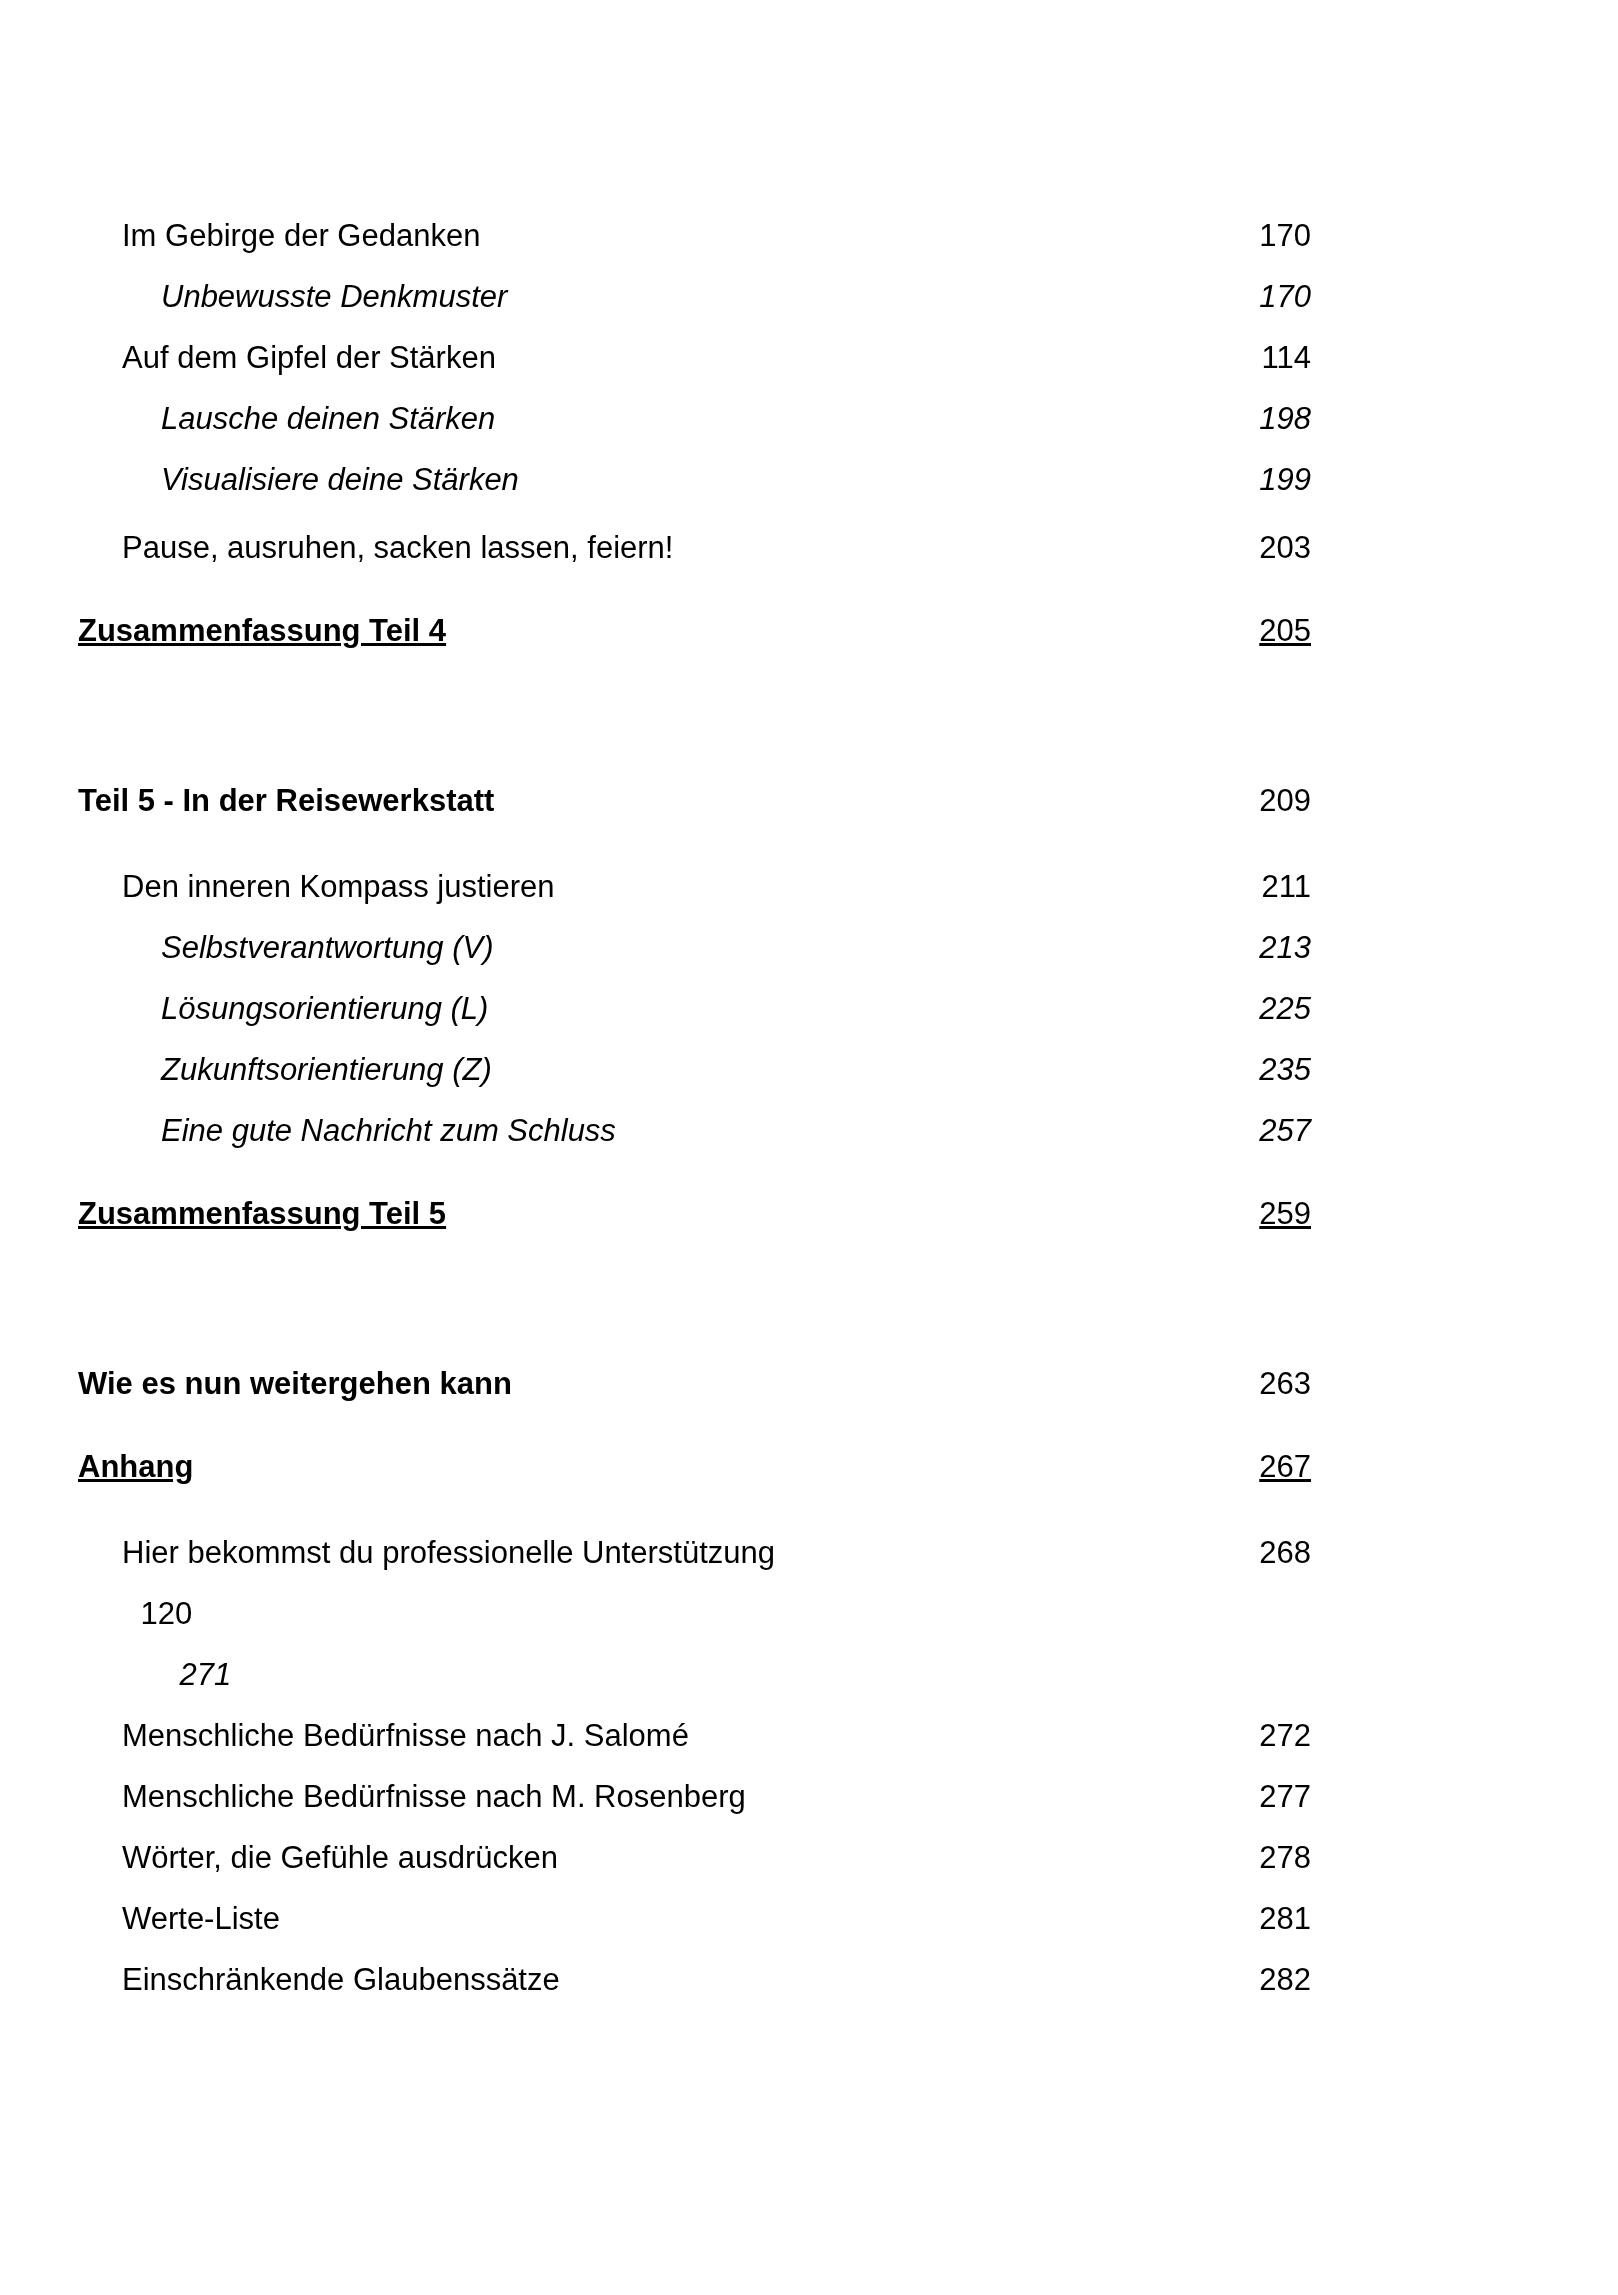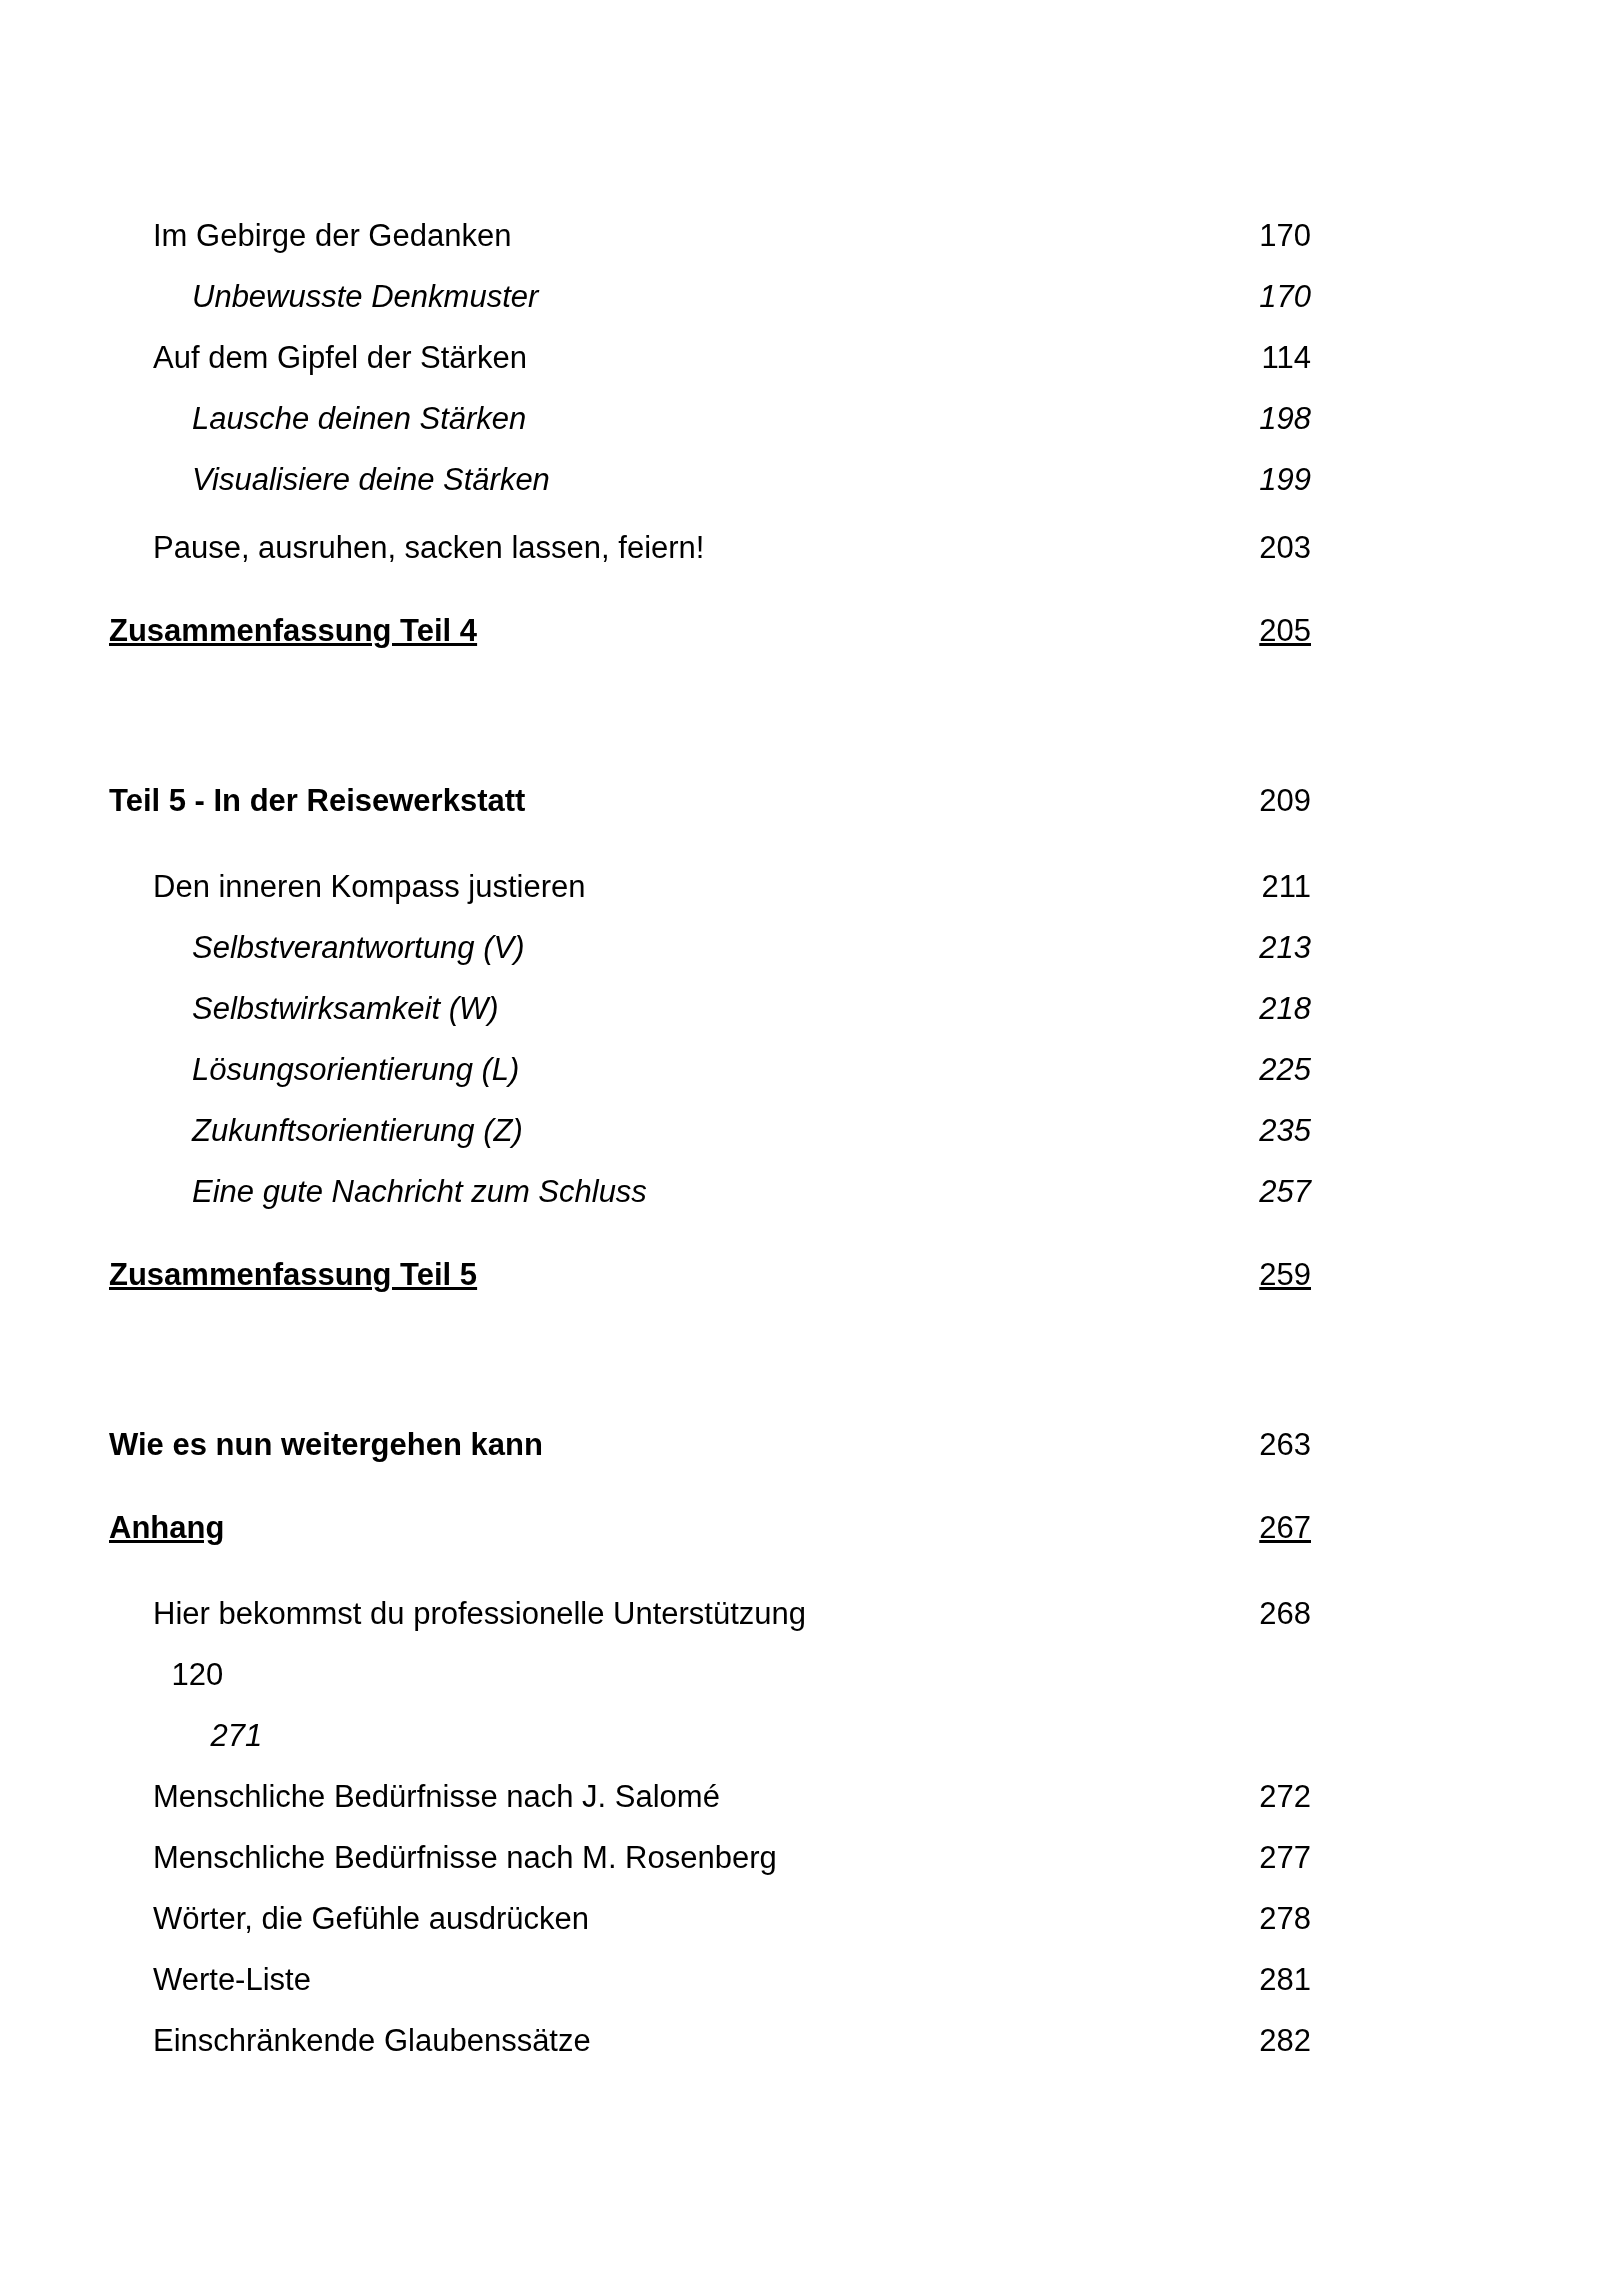--- a/index.html
+++ b/index.html
@@ -8,21 +8,21 @@
     background: #ffffff;
   }
   .page {
     position: relative;
     box-sizing: border-box;
     width: 1475px;
     height: 2295px;
     background: #ffffff;
     color: #000000;
     font-family: "Liberation Sans", sans-serif;
-    padding: 205px 164px 0 109px;
+    padding: 205px 164px 0 78px;
     overflow: hidden;
   }
   .toc {
     display: block;
     width: 100%;
   }
   .row {
     display: flex;
     justify-content: space-between;
     align-items: baseline;
@@ -88,24 +88,20 @@
   <div class="row level-1 gap-md">
     <span class="label">Den inneren Kompass justieren</span>
     <span class="num">211</span>
   </div>
 
   <div class="row level-2">
     <span class="label">Selbstverantwortung (V)</span>
     <span class="num">213</span>
   </div>
 
-  <div class="row level-2">
-    <span class="label">Selbstwirksamkeit (W)</span>
-    <span class="num">218</span>
-  </div>
 
   <div class="row level-2">
     <span class="label">Lösungsorientierung (L)</span>
     <span class="num">225</span>
   </div>
 
   <div class="row level-2">
     <span class="label">Zukunftsorientierung (Z)</span>
     <span class="num">235</span>
   </div>

